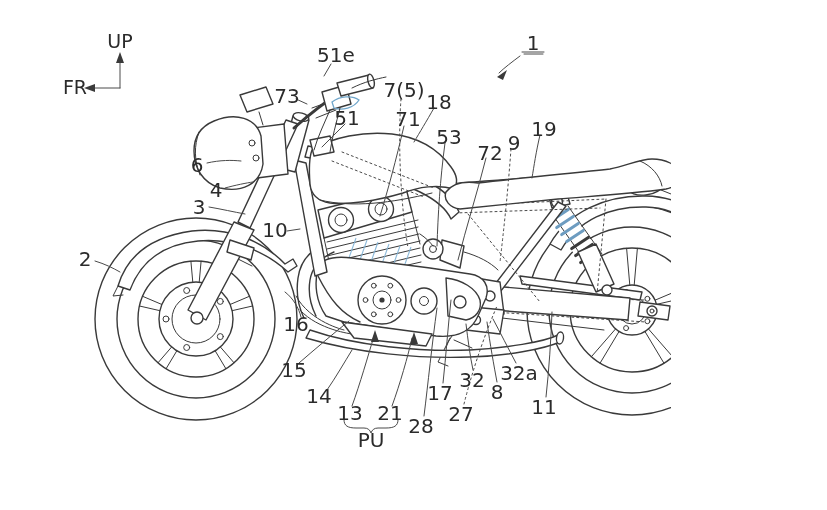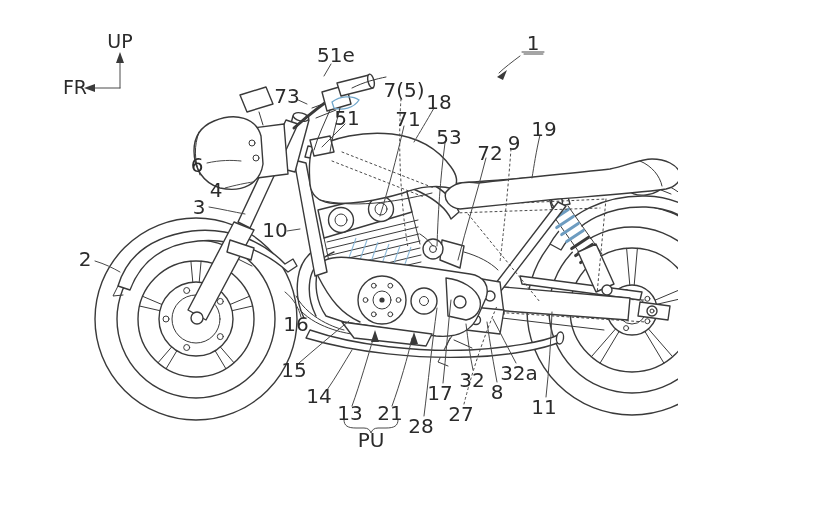--- a/index.html
+++ b/index.html
@@ -1,17 +1,17 @@
 <!DOCTYPE html>
 <html><head>
 <meta charset="utf-8">
 <style>
   html,body{margin:0;padding:0;background:#fff;}
   .stage{position:relative;width:671px;height:510px;background:#fff;overflow:hidden;
-         font-family:"DejaVu Sans",sans-serif;padding-left:7px;}
+         font-family:"DejaVu Sans",sans-serif;}
   svg{position:absolute;left:0;top:0;}
   .ln   {fill:none;stroke:#3a3a3a;stroke-width:1.4;stroke-linecap:round;stroke-linejoin:round;}
   .lnf  {fill:#ffffff;stroke:#3a3a3a;stroke-width:1.4;stroke-linejoin:round;}
   .thin {fill:none;stroke:#3a3a3a;stroke-width:1;stroke-linecap:round;}
   .leader{fill:none;stroke:#4a4a4a;stroke-width:1;stroke-linecap:round;}
   .dot  {stroke-dasharray:2,3;}
   .ref  {font-family:"DejaVu Sans",sans-serif;font-size:20px;fill:#2b2b2b;}
   .axis {font-family:"DejaVu Sans",sans-serif;font-size:19px;fill:#2b2b2b;}
   .ah   {fill:#3a3a3a;stroke:none;}
 </style>

